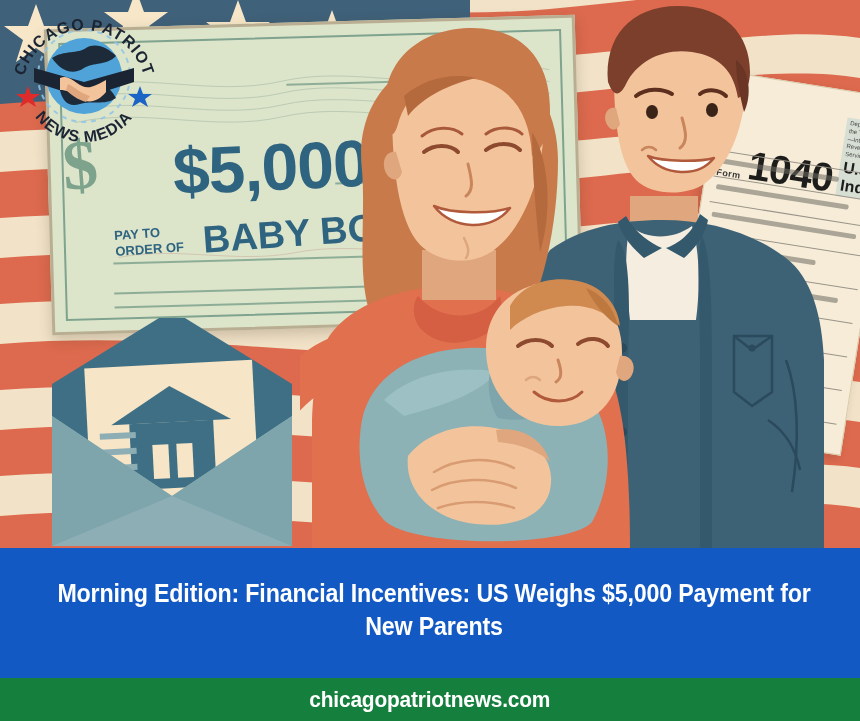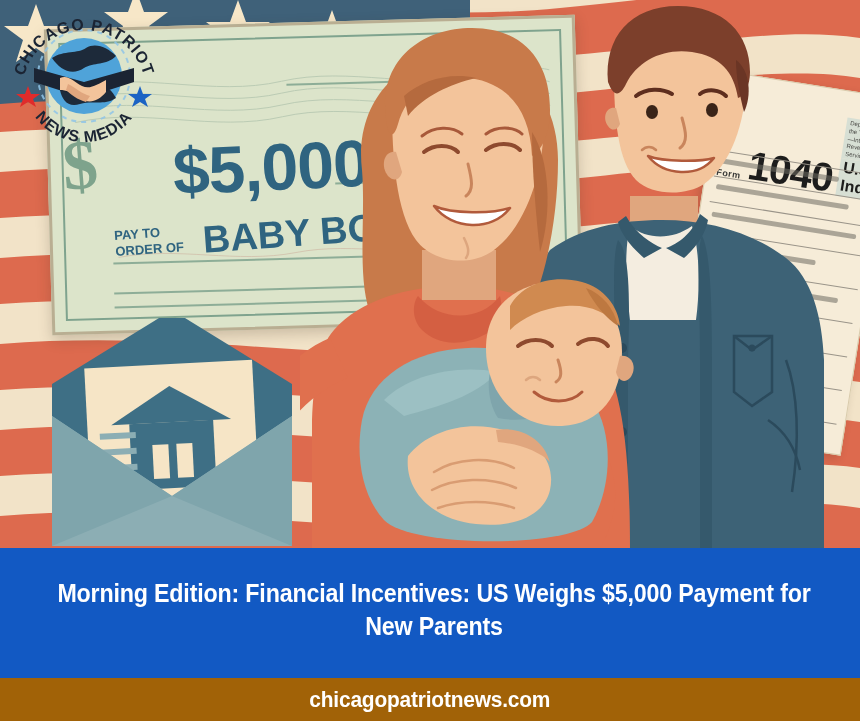--- a/index.html
+++ b/index.html
@@ -234,21 +234,21 @@
     letter-spacing: -0.2px;
     transform: scaleX(.93);
   }
 
   .url-bar {
     position: absolute;
     left: 0;
     top: 678px;
     width: 860px;
     height: 43px;
-    background: #a16207;
+    background: #15803d;
     display: flex;
     align-items: center;
     justify-content: center;
   }
   .url-text {
     color: #ffffff;
     font-size: 22px;
     font-weight: bold;
     letter-spacing: -0.2px;
     font-family: "Liberation Sans", sans-serif;

